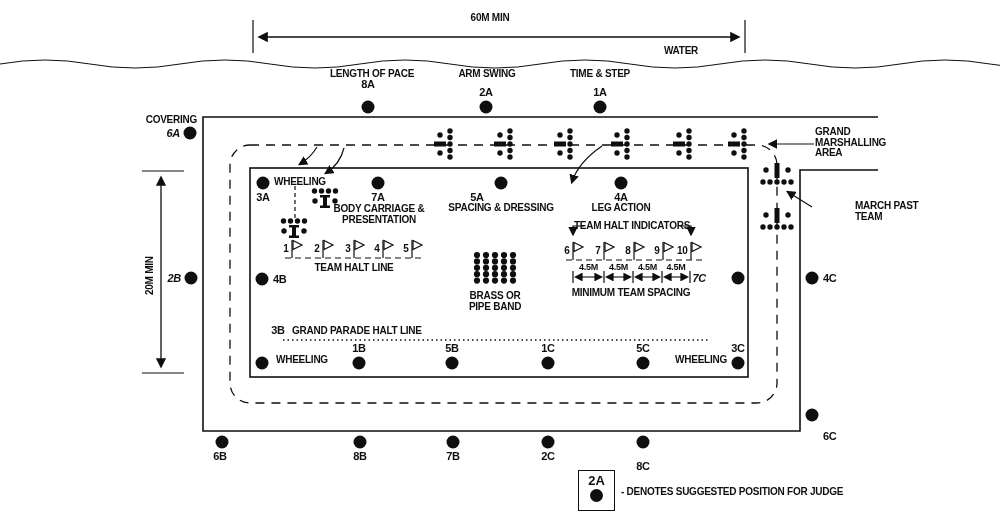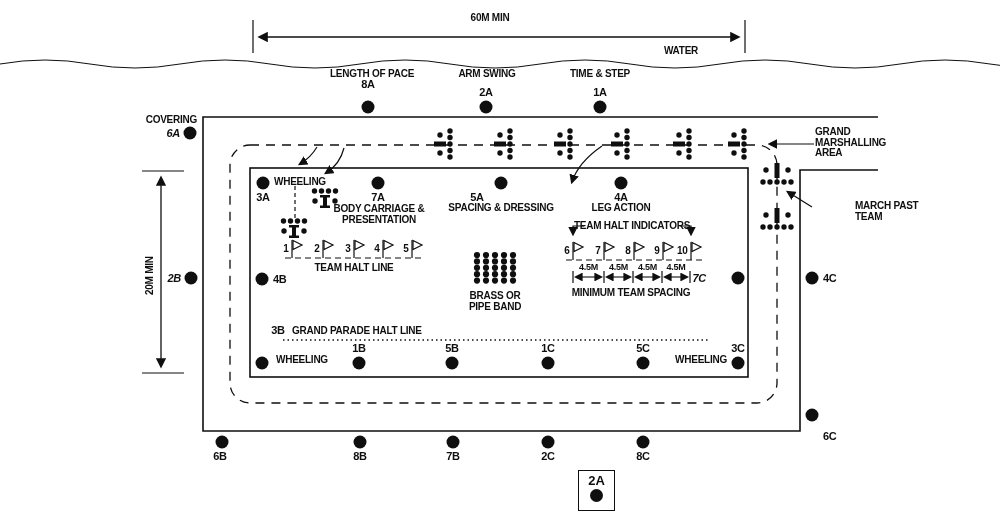--- a/index.html
+++ b/index.html
@@ -294,20 +294,21 @@
       <div class="judge-id center" style="left: 738px; top: 343px;">3C</div>
       <div class="dot" style="left: 222px; top: 442px;"></div>
       <div class="judge-id center" style="left: 208px; top: 451px; margin-left: 12px;">6B</div>
       <div class="dot" style="left: 360px; top: 442px;"></div>
       <div class="judge-id center" style="left: 360px; top: 451px;">8B</div>
       <div class="dot" style="left: 453px; top: 442px;"></div>
       <div class="judge-id center" style="left: 453px; top: 451px;">7B</div>
       <div class="dot" style="left: 548px; top: 442px;"></div>
       <div class="judge-id center" style="left: 548px; top: 451px;">2C</div>
       <div class="dot" style="left: 643px; top: 442px;"></div>
-      <div class="judge-id center" style="left: 643px; top: 451px; text-align: right;">8C</div>
+      <div class="judge-id center" style="left: 643px; top: 461px; text-align: right;">8C</div>
     </div>
 
   <div class="legend-box">
     <div class="legend-id">2A</div>
     <div class="legend-dot"></div>
   </div>
+  <div class="lbl" style="left:621px;top:487px">- DENOTES SUGGESTED POSITION FOR JUDGE</div>
 </div>
 
 </body></html>

